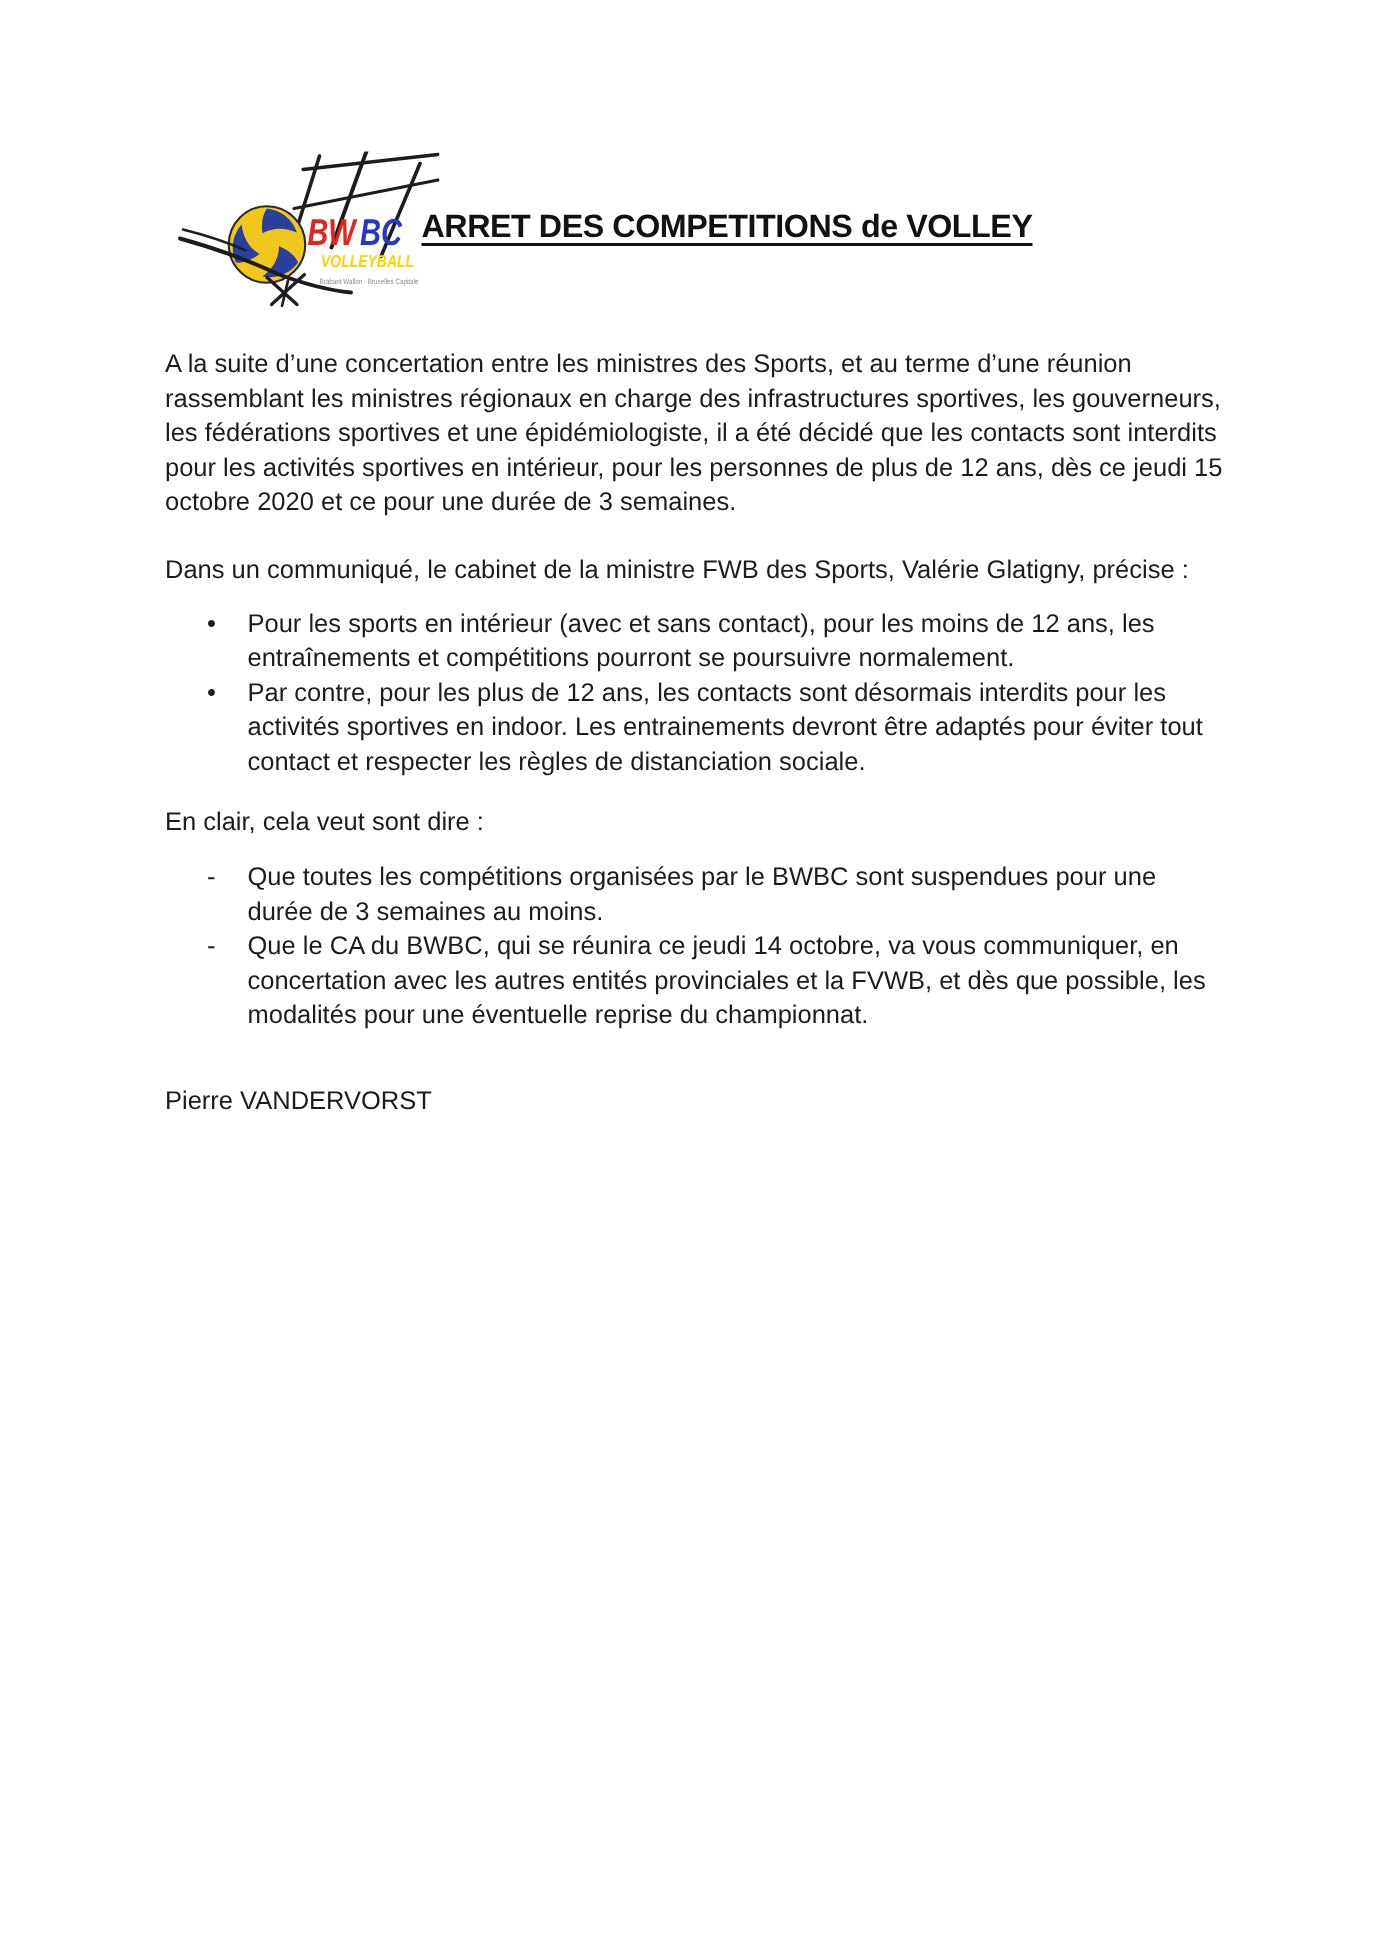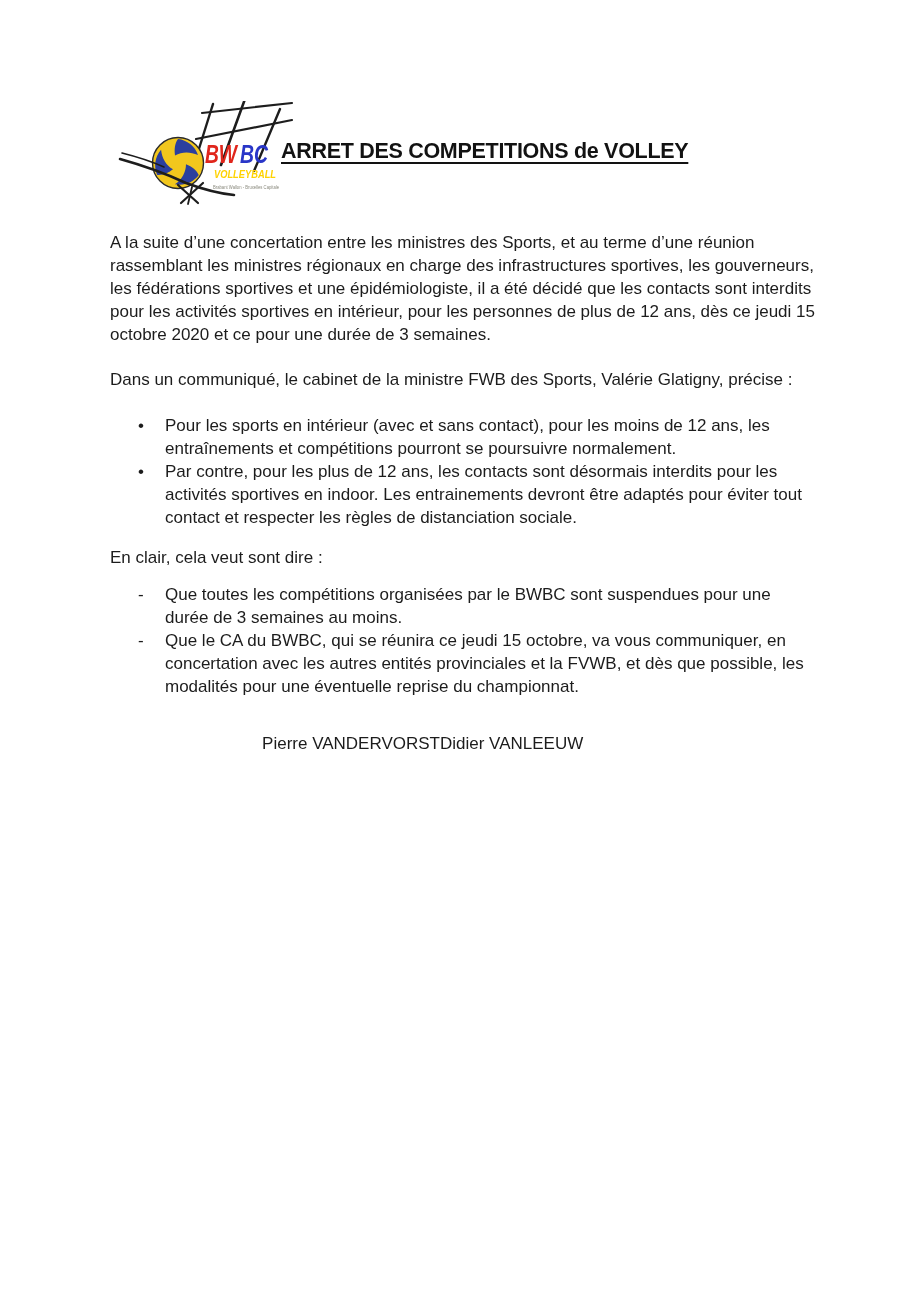--- a/index.html
+++ b/index.html
@@ -37,35 +37,35 @@
   .content {
     position: absolute;
     left: 110px;
     top: 231px;
     width: 705px;
     font-size: 17px;
     line-height: 23px;
   }
   .para { margin: 0; }
   .para-intro { margin-bottom: 22px; }
-  .para-communique { margin-bottom: 23px; }
+  .para-communique { margin-bottom: 13px; }
   .para-conclusion { margin-bottom: 14px; }
   .list { }
   .list-bullets { margin-bottom: 17px; }
   .list-dashes { margin-bottom: 34px; }
   .li { display: flex; align-items: flex-start; }
   .marker {
     flex: 0 0 55px;
     width: 55px;
     box-sizing: border-box;
     padding-left: 28px;
   }
   .li-text { flex: 1 1 auto; }
   .signatures { display: flex; }
-  .sig-left { width: 330px; flex: 0 0 330px; text-align: right; }
+  .sig-left { width: 330px; flex: 0 0 330px; }
   .sig-right { flex: 1 1 auto; }
   .sig div { line-height: 23px; }
 </style>
 </head>
 <body>
 
 <div class="page">
 
   <svg class="logo" viewBox="0 0 175 104" aria-hidden="true">
 
@@ -121,27 +121,26 @@
 
     <p class="para para-conclusion">En clair, cela veut sont dire :</p>
 
     <div class="list list-dashes">
       <div class="li">
         <span class="marker">-</span>
         <span class="li-text">Que toutes les compétitions organisées par le BWBC sont suspendues pour une durée de 3 semaines au moins.</span>
       </div>
       <div class="li">
         <span class="marker">-</span>
-        <span class="li-text">Que le CA du BWBC, qui se réunira ce jeudi 15 octobre, va vous communiquer, en concertation avec les autres entités provinciales et la FVWB, et dès que possible, les modalités pour une éventuelle reprise du championnat.</span>
+        <span class="li-text">Que le CA du BWBC, qui se réunira ce jeudi 14 octobre, va vous communiquer, en concertation avec les autres entités provinciales et la FVWB, et dès que possible, les modalités pour une éventuelle reprise du championnat.</span>
       </div>
     </div>
 
     <div class="signatures">
       <div class="sig sig-left">
         <div>Pierre VANDERVORST</div>
       </div>
       <div class="sig sig-right">
-        <div>Didier VANLEEUW</div>
       </div>
     </div>
 
   </div>
 </div>
 
 </body></html>

